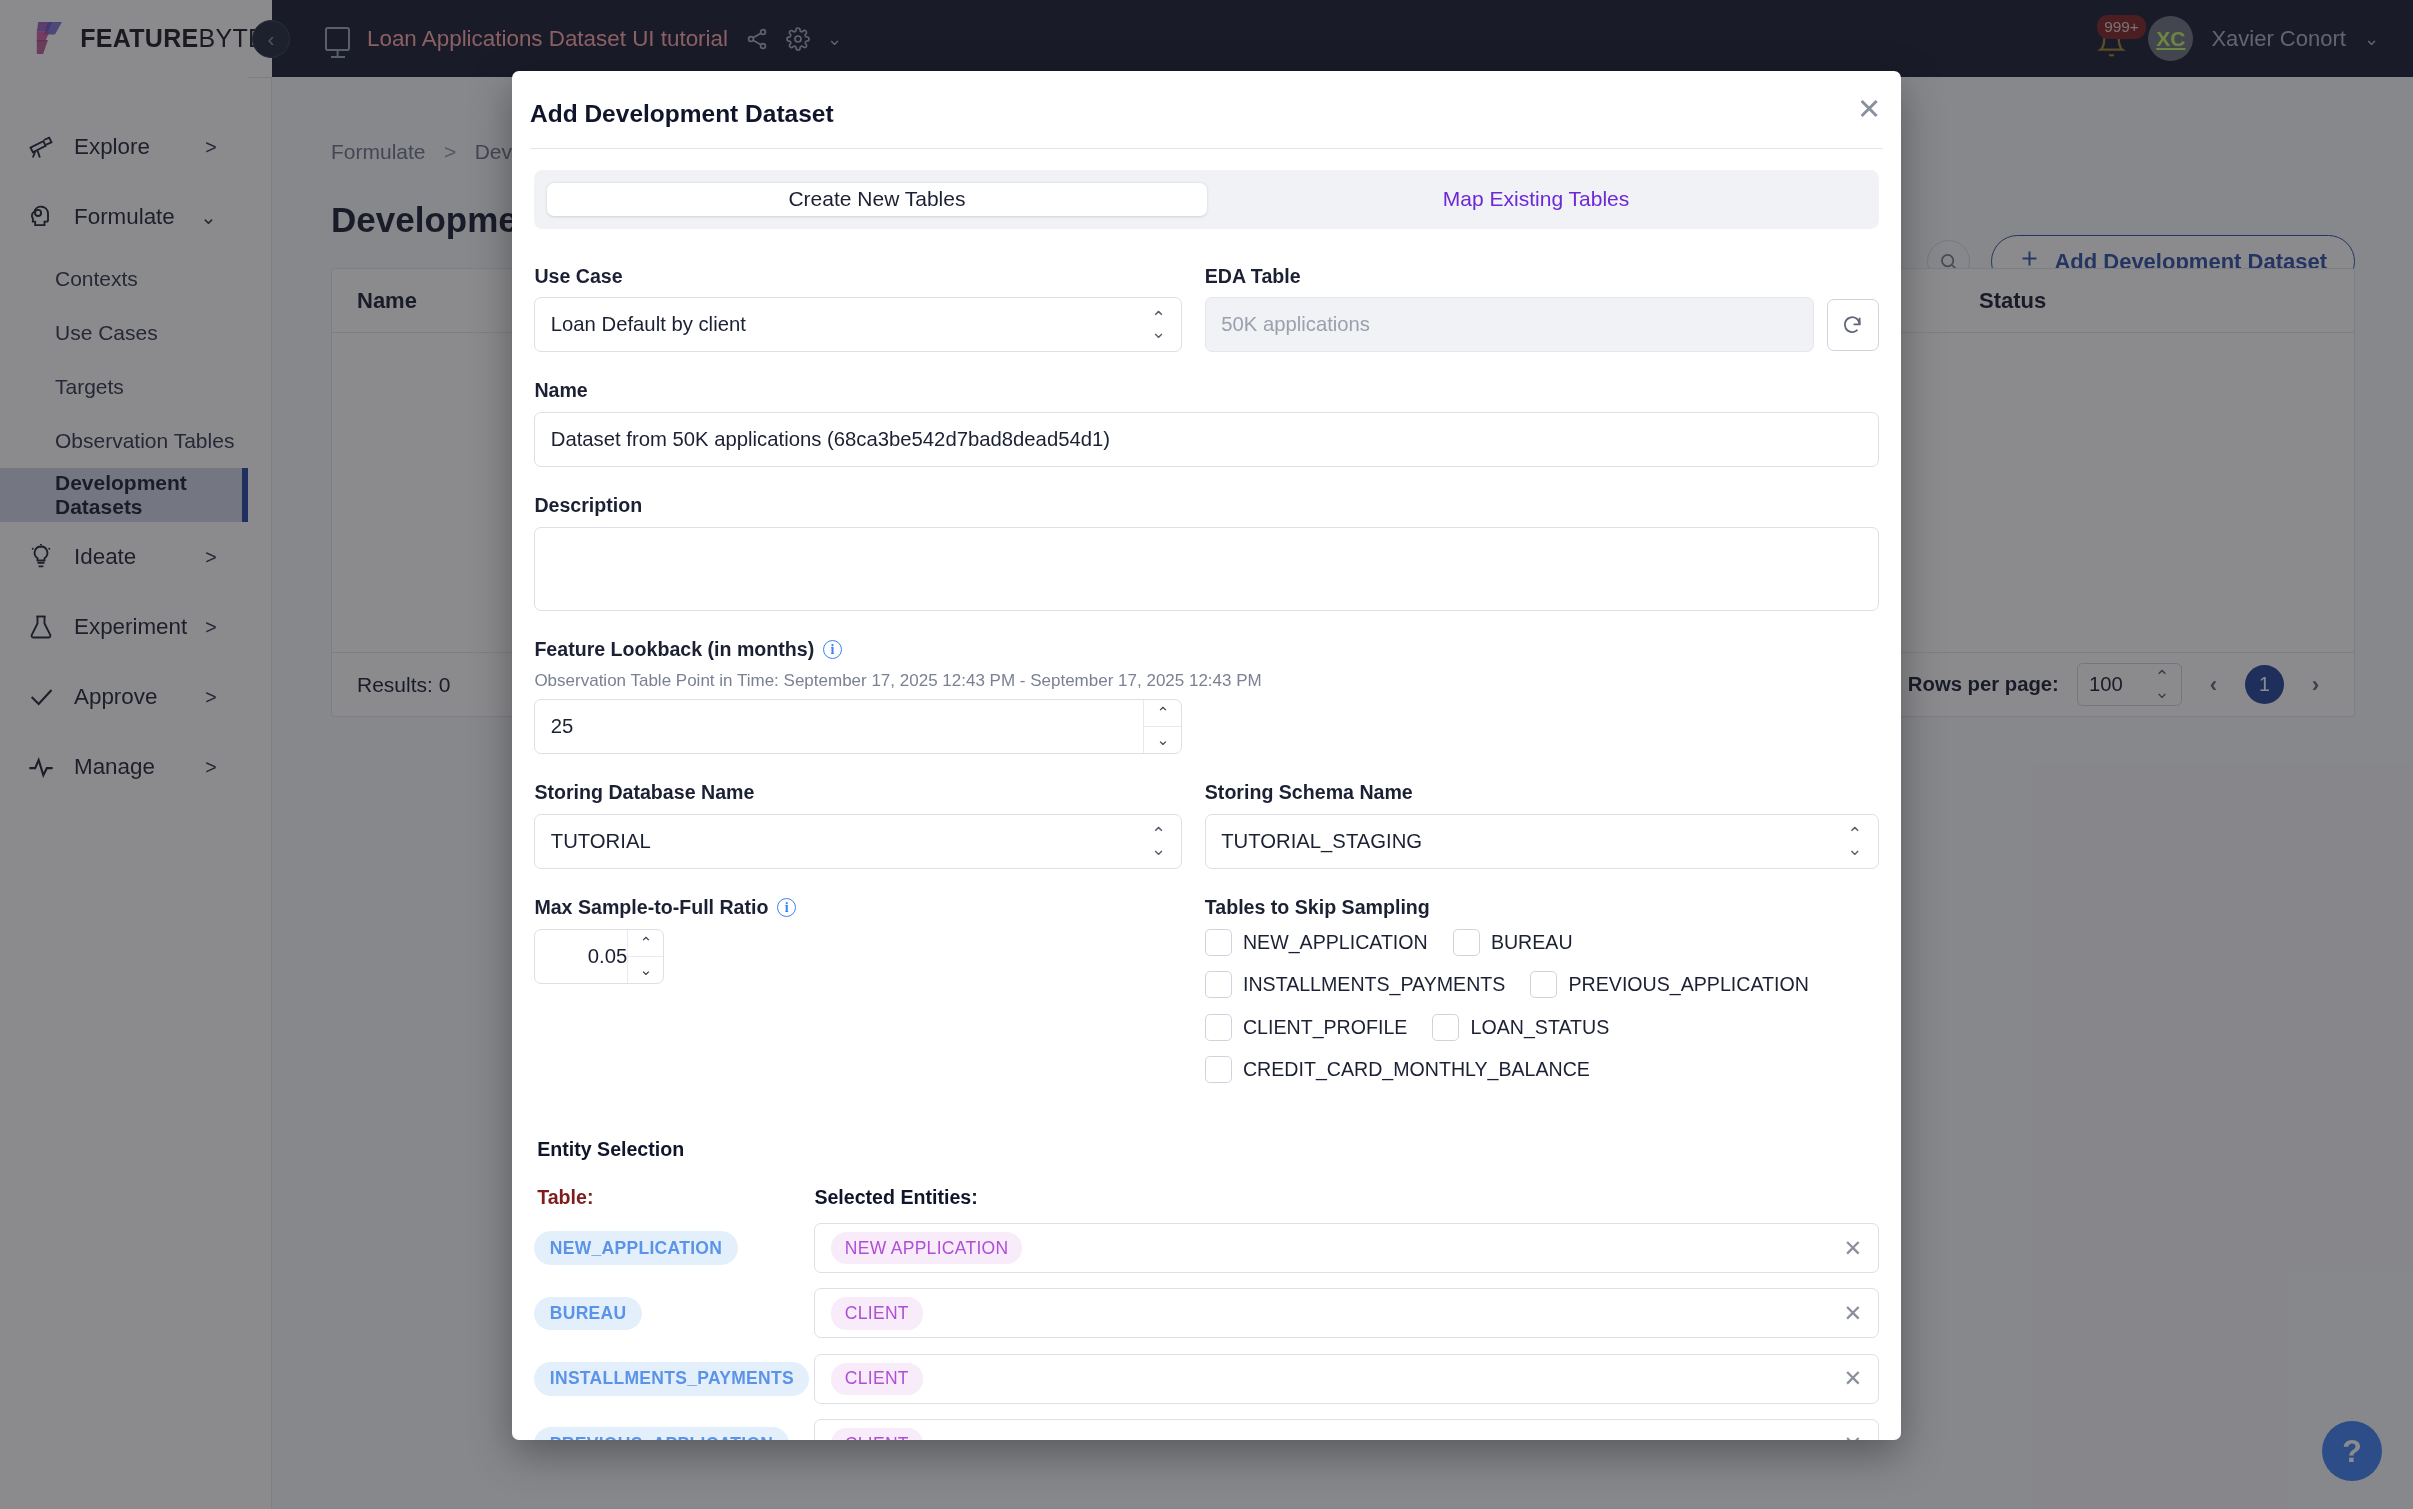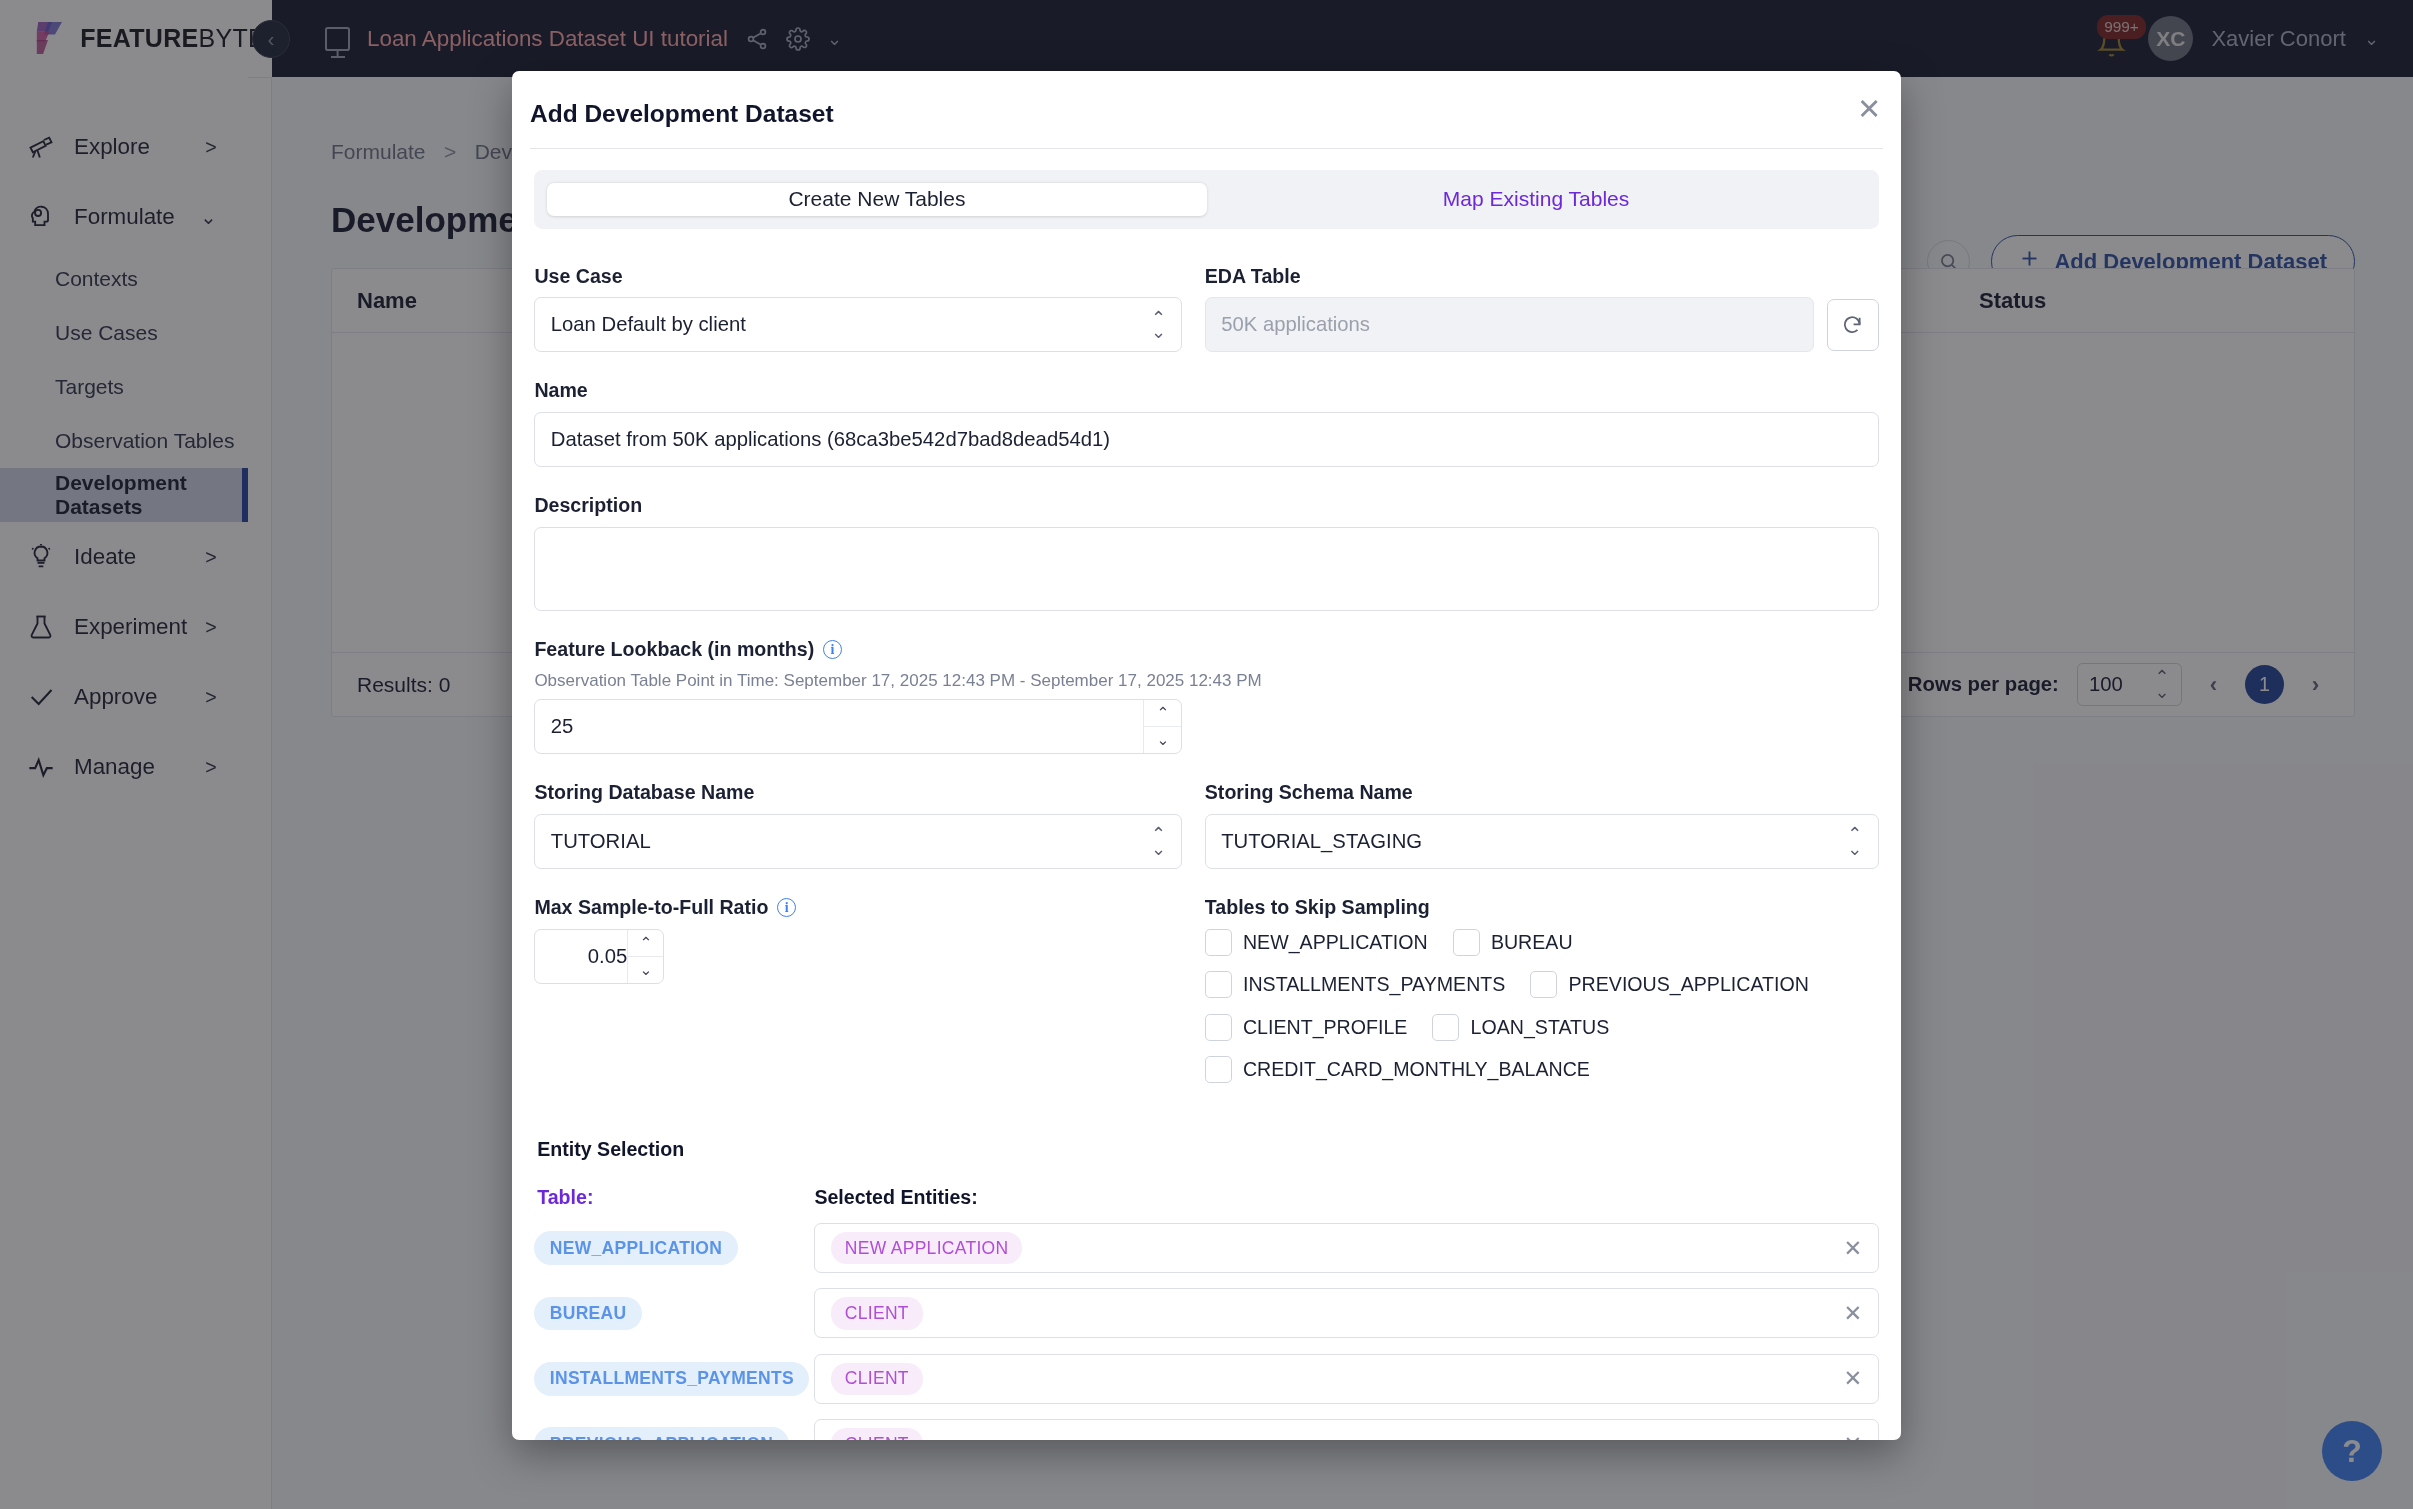--- a/index.html
+++ b/index.html
@@ -42,21 +42,21 @@
   .tb-icon { color: #a3a9bd; display:flex; align-items:center; }
   .tb-right { position: absolute; right: 34px; top: 0; height: 77px; display: flex; align-items: center; gap: 18px; }
   .bell-wrap { position: relative; width: 36px; height: 38px; }
   .badge {
     position: absolute; left: 2.8px; top: -4.2px; background: #7a1f1f; color: #ddc7c7;
     font-size: 15.4px; padding: 2.8px 7px; border-radius: 11.2px; z-index: 2; font-weight: 400;
   }
   .avatar {
     width: 45px; height: 45px; border-radius: 50%; background: #6b6f7c;
     display: flex; align-items: center; justify-content: center;
-    color: #e5e5e5; font-size: 21px; font-weight: 700;
+    color: #bef264; font-size: 21px; font-weight: 700; text-decoration: underline;
   }
   .uname { color: #aab0c2; font-size: 22px; }
   .chev-d { color: #aab0c2; font-size: 18px; }
 
   
   .sidebar {
     position: absolute; top: 77px; left: 0; width: 272px; height: 1432px;
     background: #fff; border-right: 0.7px solid #e4e6ec;
     display: flex; 
   }
@@ -186,21 +186,21 @@
   .stepper .sb { flex:1; display:flex; align-items:center; justify-content:center; color:#3a4054; font-size: 15.4px; }
   .stepper .sb + .sb { border-top:0.7px solid #e8eaef; }
 
   .cb-grid { display:flex; flex-wrap: wrap; row-gap: 15.4px; }
   .cb-item { display:flex; align-items:center; gap: 11.2px; margin-right: 25px; }
   .cb-box { width: 27px; height: 27px; border:0.7px solid #cfd3dc; border-radius: 4.9px; background:#fff; }
   .cb-lbl { font-size: 19.6px; color:#1b2033; }
 
   .sec-title { font-size: 19.6px; font-weight: 700; color:#11152b; margin: 28px 0 25px 2.8px; }
   .ent-head { display:flex; margin-bottom: 14px; }
-  .ent-head .c1 { width: 280px; font-size: 19.6px; font-weight:700; color:#6d28d9; padding-left: 2.8px; }
+  .ent-head .c1 { width: 280px; font-size: 19.6px; font-weight:700; color:#7f1d1d; padding-left: 2.8px; }
   .ent-head .c2 { font-size: 19.6px; font-weight:700; color:#11152b; }
   .ent-row { display:flex; align-items:center; margin-bottom: 15.4px; }
   .ent-c1 { width: 280px; display:flex; }
   .tbl-tag {
     background:#e4effc; color:#5b93e8; font-size: 17.5px; font-weight: 700; letter-spacing:0.3px;
     border-radius: 19.6px; padding: 6.3px 15.4px;
   }
   .ent-c2 {
     flex: 1; border:0.7px solid #dcdfe6; border-radius: 7px; height: 50px;
     display:flex; align-items:center; padding: 0 15.4px; background:#fff;

